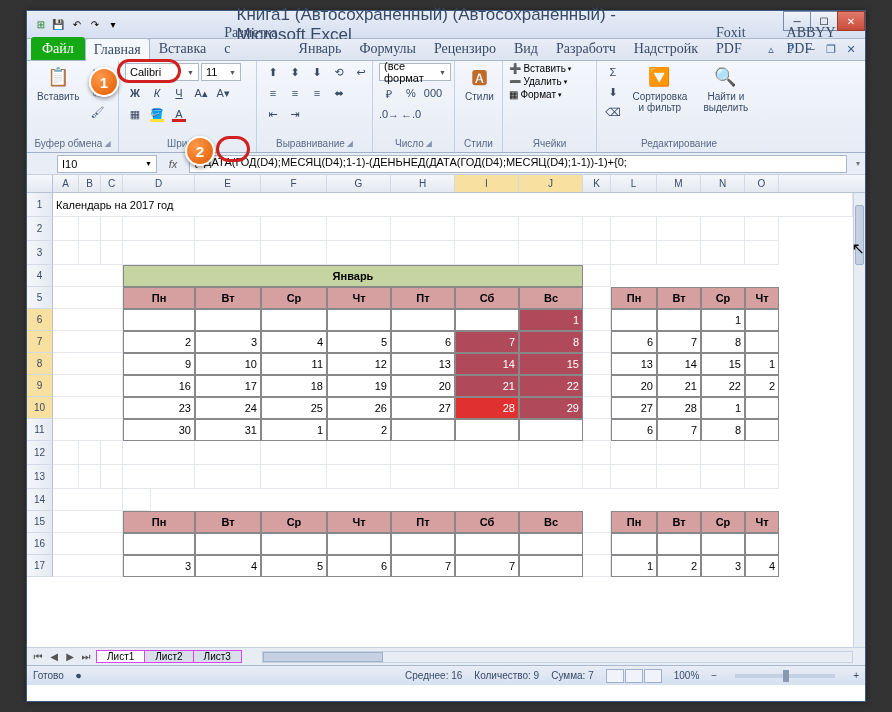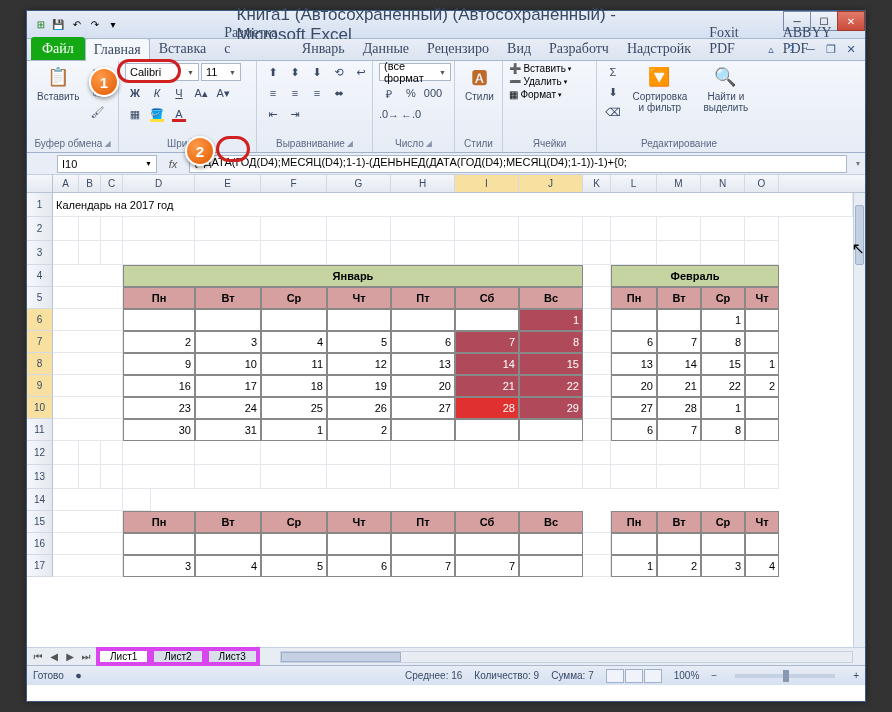--- a/index.html
+++ b/index.html
@@ -63,21 +63,21 @@
 .vscroll .thumb { position: absolute; top: 12px; left: 1px; right: 1px; height: 60px; background: #c5d1e3; border: 1px solid #9fb1cb; border-radius: 2px; }
 
 
 .callout { position: absolute; width: 30px; height: 30px; border-radius: 50%; background: radial-gradient(circle at 35% 30%, #ff9a4a, #e05a00); border: 2px solid #fff; box-shadow: 0 2px 4px rgba(0,0,0,0.4); color: #fff; font-weight: bold; font-size: 15px; display: flex; align-items: center; justify-content: center; z-index: 100; }
 .red-circle { position: absolute; border: 3px solid #d02020; border-radius: 14px; z-index: 99; pointer-events: none; }
 
 
 .sheet-tabs { height: 18px; background: #e8ecf3; border-top: 1px solid #c5d1e3; display: flex; align-items: center; font-size: 10px; }
 .sheet-nav { display: flex; padding: 0 4px; gap: 2px; }
 .sheet-nav span { width: 14px; text-align: center; color: #555; cursor: pointer; }
-.sheet-tab { padding: 0 10px; border: 4px solid #d946ef; background: #fff; margin-left: -1px; cursor: pointer; }
+.sheet-tab { padding: 0 10px; border: 1px solid #d946ef; background: #fff; margin-left: -1px; cursor: pointer; }
 .sheet-tab.inactive { background: #d8dfea; }
 .hscroll-track { flex: 1; margin: 0 12px 0 20px; height: 12px; background: #e8ecf3; border: 1px solid #c5d1e3; position: relative; }
 .hscroll-thumb { position: absolute; left: 0; width: 120px; top: 0; bottom: 0; background: #c5d1e3; border: 1px solid #9fb1cb; }
 
 
 .statusbar { height: 20px; background: linear-gradient(#e8edf6, #d5e0f1); border-top: 1px solid #a7b8d0; display: flex; align-items: center; font-size: 10px; color: #3a4a65; padding: 0 6px; gap: 12px; }
 .statusbar .spacer { flex: 1; }
 .view-btns { display: flex; gap: 1px; }
 .view-btn { width: 18px; height: 14px; border: 1px solid #9fb1cb; background: #f0f4fa; }
 .zoom-slider { width: 100px; height: 4px; background: #c5d1e3; position: relative; margin: 0 6px; }
@@ -105,21 +105,21 @@
       <div class="win-btn close">✕</div>
     </div>
   </div>
 
   <div class="ribbon-tabs">
     <div class="tab file">Файл</div>
     <div class="tab active">Главная</div>
     <div class="tab">Вставка</div>
     <div class="tab">Разметка с</div>
     <div class="tab">Январь</div>
-    <div class="tab">Данные</div>
+    <div class="tab">Формулы</div>
     <div class="tab">Рецензиро</div>
     <div class="tab">Вид</div>
     <div class="tab">Разработч</div>
     <div class="tab">Надстройк</div>
     <div class="tab">Foxit PDF</div>
     <div class="tab">ABBYY PDF</div>
     <div class="ribbon-help">
       <span>▵</span>
       <span style="color:#2a6ac0">?</span>
       <span>─</span>
@@ -356,21 +356,20 @@
           <div class="cell " style="width: 46px;"></div>
           <div class="cell " style="width: 44px;"></div>
           <div class="cell " style="width: 44px;"></div>
           <div class="cell " style="width: 34px;"></div>
         </div>
         <div class="row" style="height: 22px;">
           <div class="rh">4</div>
           <div class="cell " style="width: 70px;"></div>
           <div class="cell cal-hdr" style="width: 460px;">Январь</div>
           <div class="cell " style="width: 28px;"></div>
-          <div class="cell cal-hdr" style="width: 168px;">Февраль</div>
         </div>
         <div class="row" style="height: 22px;">
           <div class="rh">5</div>
           <div class="cell " style="width: 70px;"></div>
           <div class="cell cal-day" style="width: 72px;">Пн</div>
           <div class="cell cal-day" style="width: 66px;">Вт</div>
           <div class="cell cal-day" style="width: 66px;">Ср</div>
           <div class="cell cal-day" style="width: 64px;">Чт</div>
           <div class="cell cal-day" style="width: 64px;">Пт</div>
           <div class="cell cal-day" style="width: 64px;">Сб</div>

